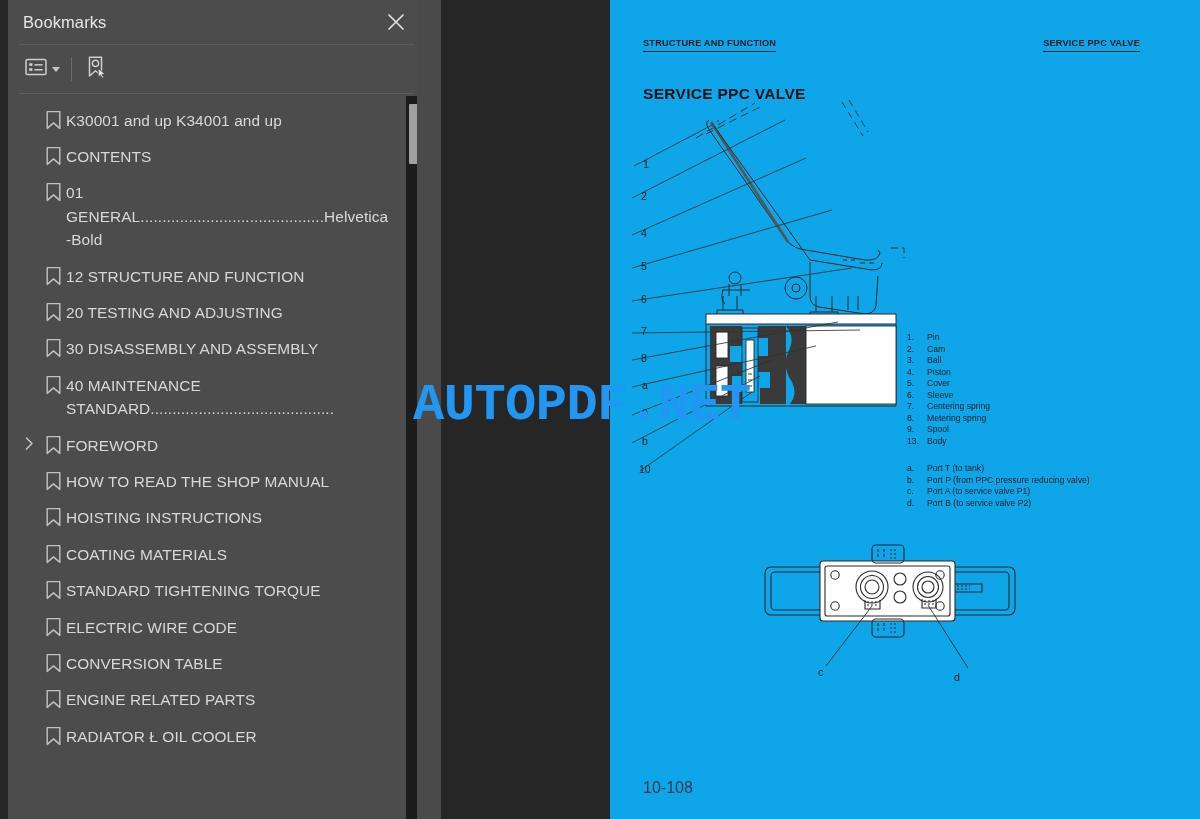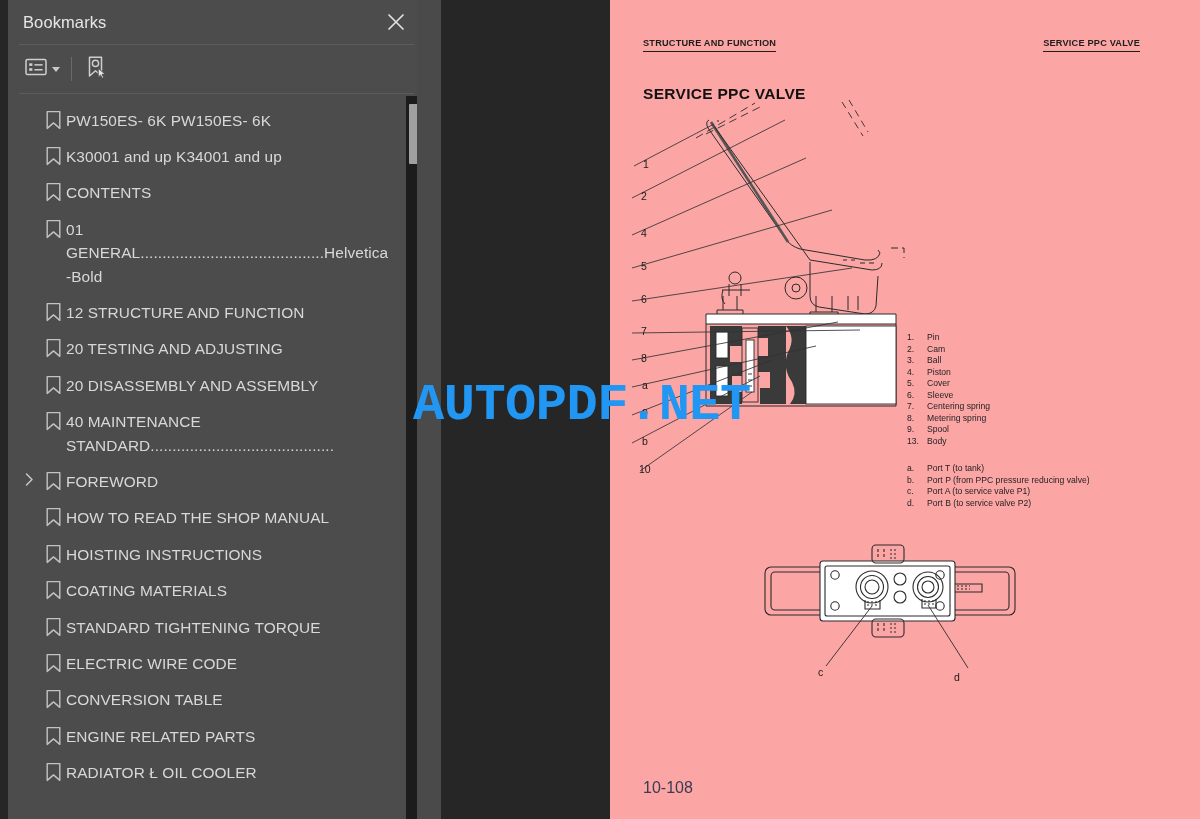--- a/index.html
+++ b/index.html
@@ -121,21 +121,21 @@
   #viewer-gutter {
     position: absolute; left: 0; top: 0;
     width: 24px; height: 819px;
     background: #4a4a4a;
   }
 
   
   #page {
     position: absolute; left: 193px; top: 0;
     width: 590px; height: 819px;
-    background: #fca5a5;
+    background: #0ea5e9;
   }
   #doc-header {
     position: absolute; left: 33px; top: 38px;
     width: 497px;
     display: flex; justify-content: space-between;
     align-items: flex-end;
   }
   .doc-hdr-cell {
     font-size: 9.2px;
     font-weight: bold;
@@ -237,29 +237,20 @@
     <div class="hr" id="hr2"></div>
 
     <div id="bm-list">
         <div class="bm-item">
           <div class="twisty"></div>
           <div class="bm-icon">
             <svg width="17" height="20" viewBox="0 0 17 20">
               <path d="M2.2 1.6 H14.8 V18.4 L8.5 12.9 L2.2 18.4 Z" fill="none" stroke="#c2c2c2" stroke-width="1.4" stroke-linejoin="round"></path>
             </svg>
           </div>
-          <div class="bm-label">PW150ES- 6K PW150ES- 6K</div>
-        </div>
-        <div class="bm-item">
-          <div class="twisty"></div>
-          <div class="bm-icon">
-            <svg width="17" height="20" viewBox="0 0 17 20">
-              <path d="M2.2 1.6 H14.8 V18.4 L8.5 12.9 L2.2 18.4 Z" fill="none" stroke="#c2c2c2" stroke-width="1.4" stroke-linejoin="round"></path>
-            </svg>
-          </div>
           <div class="bm-label">K30001 and up K34001 and up</div>
         </div>
         <div class="bm-item">
           <div class="twisty"></div>
           <div class="bm-icon">
             <svg width="17" height="20" viewBox="0 0 17 20">
               <path d="M2.2 1.6 H14.8 V18.4 L8.5 12.9 L2.2 18.4 Z" fill="none" stroke="#c2c2c2" stroke-width="1.4" stroke-linejoin="round"></path>
             </svg>
           </div>
           <div class="bm-label">CONTENTS</div>
@@ -291,21 +282,21 @@
           </div>
           <div class="bm-label">20 TESTING AND ADJUSTING</div>
         </div>
         <div class="bm-item">
           <div class="twisty"></div>
           <div class="bm-icon">
             <svg width="17" height="20" viewBox="0 0 17 20">
               <path d="M2.2 1.6 H14.8 V18.4 L8.5 12.9 L2.2 18.4 Z" fill="none" stroke="#c2c2c2" stroke-width="1.4" stroke-linejoin="round"></path>
             </svg>
           </div>
-          <div class="bm-label">20 DISASSEMBLY AND ASSEMBLY</div>
+          <div class="bm-label">30 DISASSEMBLY AND ASSEMBLY</div>
         </div>
         <div class="bm-item">
           <div class="twisty"></div>
           <div class="bm-icon">
             <svg width="17" height="20" viewBox="0 0 17 20">
               <path d="M2.2 1.6 H14.8 V18.4 L8.5 12.9 L2.2 18.4 Z" fill="none" stroke="#c2c2c2" stroke-width="1.4" stroke-linejoin="round"></path>
             </svg>
           </div>
           <div class="bm-label">40 MAINTENANCE STANDARD..........................................</div>
         </div>

